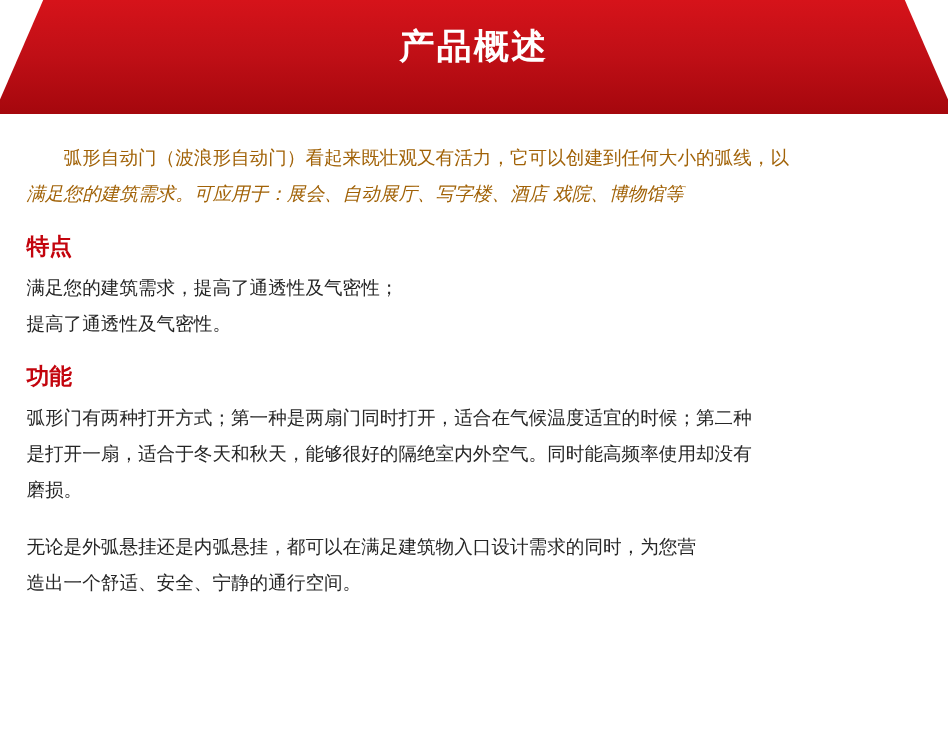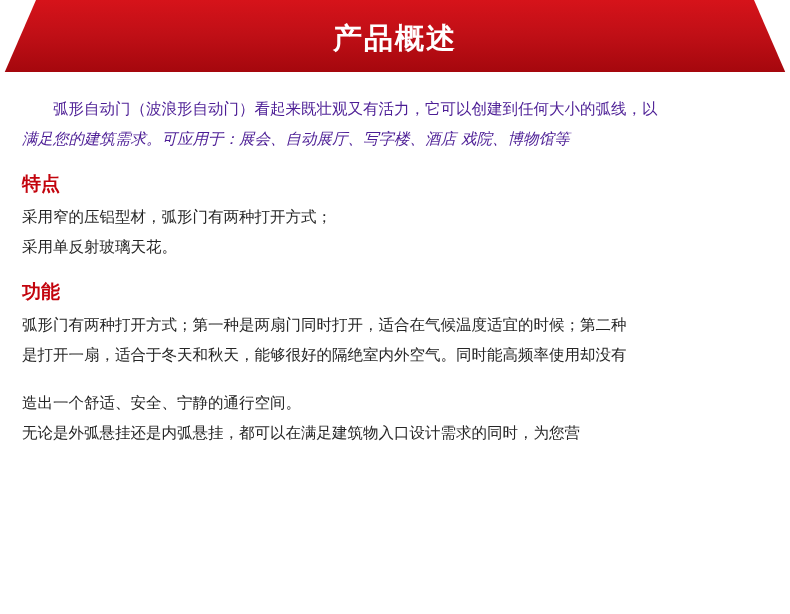--- a/index.html
+++ b/index.html
@@ -17,21 +17,21 @@
     position: relative;
     width: 790px;
     height: 614px;
     background: #ffffff;
   }
 
   
   .header {
     position: relative;
     width: 790px;
-    height: 72px;
+    height: 95px;
     background: linear-gradient(180deg, #d6131a 0%, #c00f16 48%, #a5070d 100%);
     overflow: hidden;
   }
   .header-notch-left {
     position: absolute;
     left: 0;
     top: 0;
     width: 0;
     height: 0;
     border-left: 36px solid #ffffff;
@@ -59,21 +59,21 @@
     font-family: "DejaVu Sans", "Liberation Sans", sans-serif;
   }
 
   
   .content {
     padding: 22px 22px 0 22px;
     box-sizing: border-box;
     width: 790px;
   }
   .intro {
-    color: #4c1d95;
+    color: #a16207;
     font-size: 15.5px;
     line-height: 30px;
     text-indent: 2em;
     margin: 0 0 4px 0;
     font-family: "DejaVu Sans", "Liberation Sans", sans-serif;
   }
   .intro .intro-line2 {
     display: block;
     text-indent: 0;
     font-style: italic;
@@ -119,36 +119,37 @@
   <div class="content">
 
     <p class="intro">
       <span>弧形自动门（波浪形自动门）看起来既壮观又有活力，它可以创建到任何大小的弧线，以</span>
       <span class="intro-line2">满足您的建筑需求。可应用于：展会、自动展厅、写字楼、酒店 戏院、博物馆等</span>
     </p>
 
     <div class="section">
       <h2 class="section-heading">特点</h2>
       <p class="section-body">
-        <span class="line">采用窄的压铝型材，弧形门有两种打开方式；</span>
-        <span class="line">采用单反射玻璃天花。</span>
+        <span class="line">满足您的建筑需求，提高了通透性及气密性；</span>
+        <span class="line">提高了通透性及气密性。</span>
       </p>
     </div>
 
     <div class="section">
       <h2 class="section-heading">功能</h2>
       <p class="section-body">
         <span class="line">弧形门有两种打开方式；第一种是两扇门同时打开，适合在气候温度适宜的时候；第二种</span>
         <span class="line">是打开一扇，适合于冬天和秋天，能够很好的隔绝室内外空气。同时能高频率使用却没有</span>
+        <span class="line">磨损。</span>
       </p>
     </div>
 
     <div class="spacer-sm"></div>
 
     <div class="section">
       <p class="section-body">
+        <span class="line">无论是外弧悬挂还是内弧悬挂，都可以在满足建筑物入口设计需求的同时，为您营</span>
         <span class="line">造出一个舒适、安全、宁静的通行空间。</span>
-        <span class="line">无论是外弧悬挂还是内弧悬挂，都可以在满足建筑物入口设计需求的同时，为您营</span>
       </p>
     </div>
 
   </div>
 </div>
 
 </body></html>

